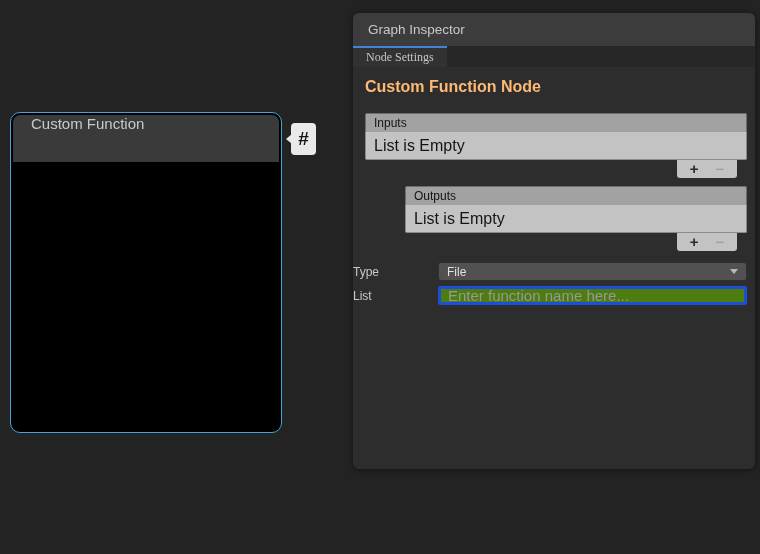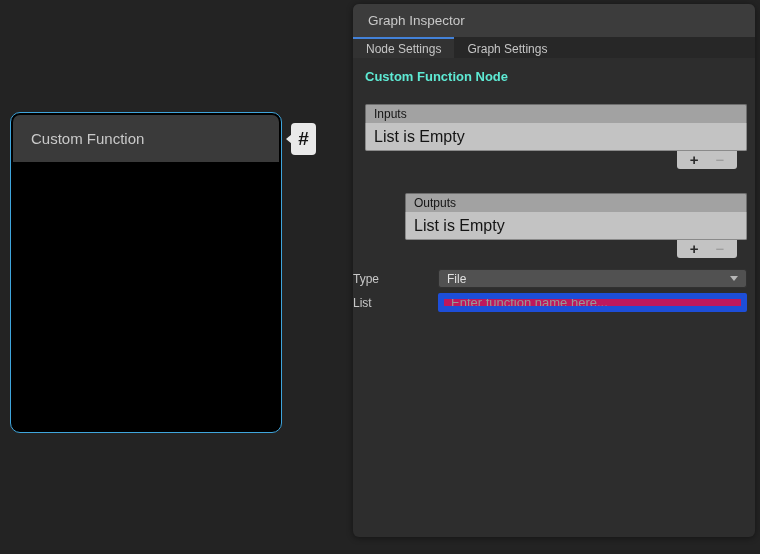--- a/index.html
+++ b/index.html
@@ -19,21 +19,21 @@
     width:272px; height:321px;
     background:#000;
     border:1.5px solid #3fa5dc;
     border-radius:10px;
     overflow:hidden;
   }
   .node-titlebar {
     margin:2px; height:47px;
     background:#3a3a3a;
     border-radius:7px 7px 0 0;
-    display:flex; align-items:center;
+    display:flex; 
     padding-left:18px;
   }
   .node-title { font-size:15px; color:#c9c9c9; }
 
   .hash-badge {
     position:absolute; left:291px; top:123px;
     width:25px; height:32px;
     background:#e9e9e9;
     border-radius:4px;
     display:flex; align-items:center; justify-content:center;
@@ -42,55 +42,55 @@
   .hash-badge::before {
     content:""; position:absolute; left:-5px; top:50%;
     transform:translateY(-50%);
     border-top:5px solid transparent;
     border-bottom:5px solid transparent;
     border-right:6px solid #e9e9e9;
   }
 
   
   .inspector {
-    position:absolute; left:353px; top:4px;
-    width:402px; height:533px;
+    position:absolute; left:353px; top:13px;
+    width:402px; height:456px;
     background:#2d2d2d;
     border-radius:6px;
     box-shadow:0 1px 6px rgba(0,0,0,.45);
     font-size:12px;
   }
   .panel-titlebar {
     height:33px; background:#3c3c3c;
     border-radius:6px 6px 0 0;
     display:flex; align-items:center;
     padding:0 15px;
   }
   .panel-title { font-size:13.5px; color:#c9c9c9; }
 
   .tabs {
-    display:flex; height:21px; background:#272727;
+    display:flex; height:21px; background:#272727;font-family:Liberation Serif, serif;
   }
   .tab {
     display:flex; align-items:center; justify-content:center;
     padding:0 13px; font-size:12px; color:#c6c6c6;
     border-top:2px solid transparent;
     cursor:default;
   }
   .tab.active { background:#323232; border-top-color:#4382d9; }
 
   .section-label {
     margin:11px 12px 0 12px;
     height:15px;
-    font-weight:bold; font-size:13px; color:#5eead4;
+    font-weight:bold; font-size:16px; color:#fdba74;
   }
 
   
   .relist { margin:20px 8px 0 12px; }
-  .relist + .relist { margin-top:24px;padding-left:40px; }
+  .relist + .relist { margin-top:8px;padding-left:40px; }
   .relist-header {
     height:19px; line-height:18px;
     background:#a2a2a2; color:#141414;
     padding:0 8px;
     border:1px solid #6e6e6e; border-bottom:none;
     border-radius:2px 2px 0 0;
     font-size:12px;
   }
   .relist-body {
     height:28px;
@@ -133,24 +133,24 @@
   .dropdown-arrow {
     margin-left:auto;
     width:0; height:0;
     border-left:4px solid transparent;
     border-right:4px solid transparent;
     border-top:5px solid #b8b8b8;
   }
 
   .text-input {
     flex:1; height:19px;
-    background:#be185d;
-    border:6px solid #1d4ed8;
+    background:#4d7c0f;
+    border:3px solid #1d4ed8;
     border-radius:2px;
-    color:#cfcfcf; font-size:13px;
+    color:#cfcfcf; font-size:15px;
     font-family:"Liberation Sans", sans-serif;
     padding:0 7px;
     outline:none;
   }
   .text-input::placeholder { color:#989898; }
 
   .object-field {
     flex:1; height:19px;
     background:#2a2a2a;
     border:1px solid #191919;
@@ -199,23 +199,20 @@
 
   <div class="inspector">
 
     <div class="panel-titlebar">
       <span class="panel-title">Graph Inspector</span>
     </div>
 
     <div class="tabs">
       <div class="tab active">
         <span>Node Settings</span>
-      </div>
-      <div class="tab">
-        <span>Graph Settings</span>
       </div>
     </div>
 
     <div class="section-label">Custom Function Node</div>
 
     <div class="relist">
       <div class="relist-header">Inputs</div>
       <div class="relist-body">
         <span>List is Empty</span>
       </div>

